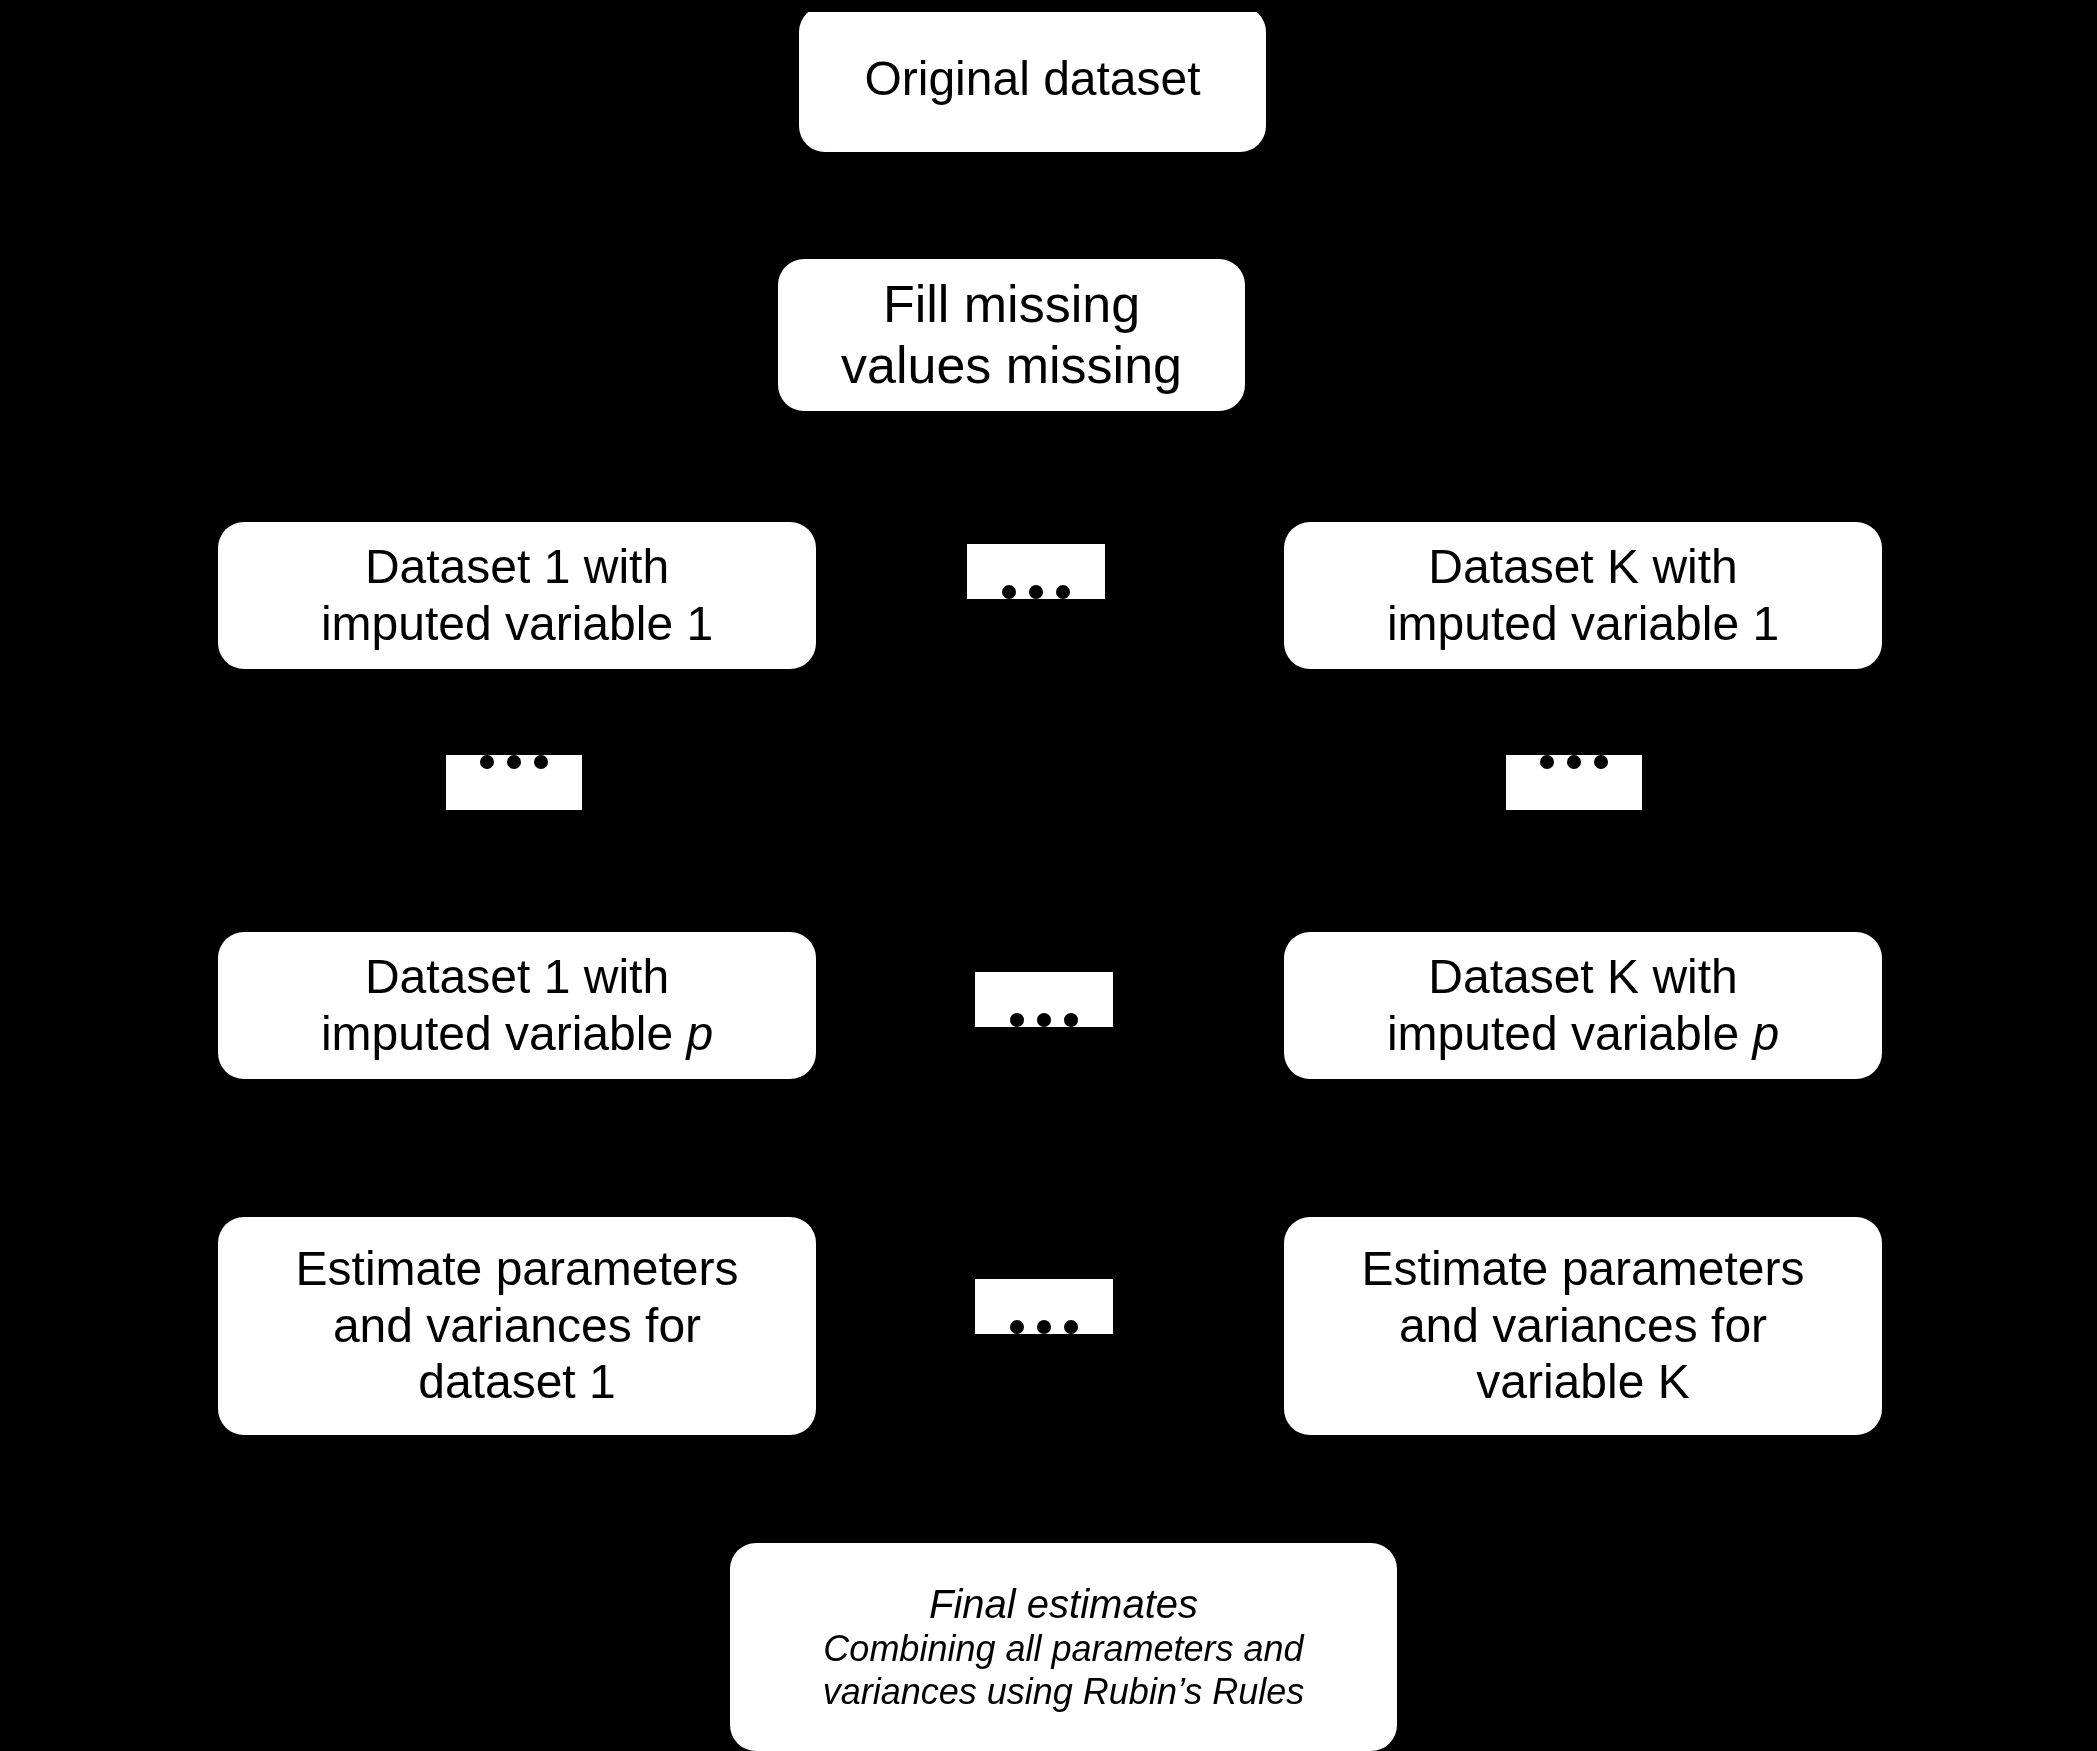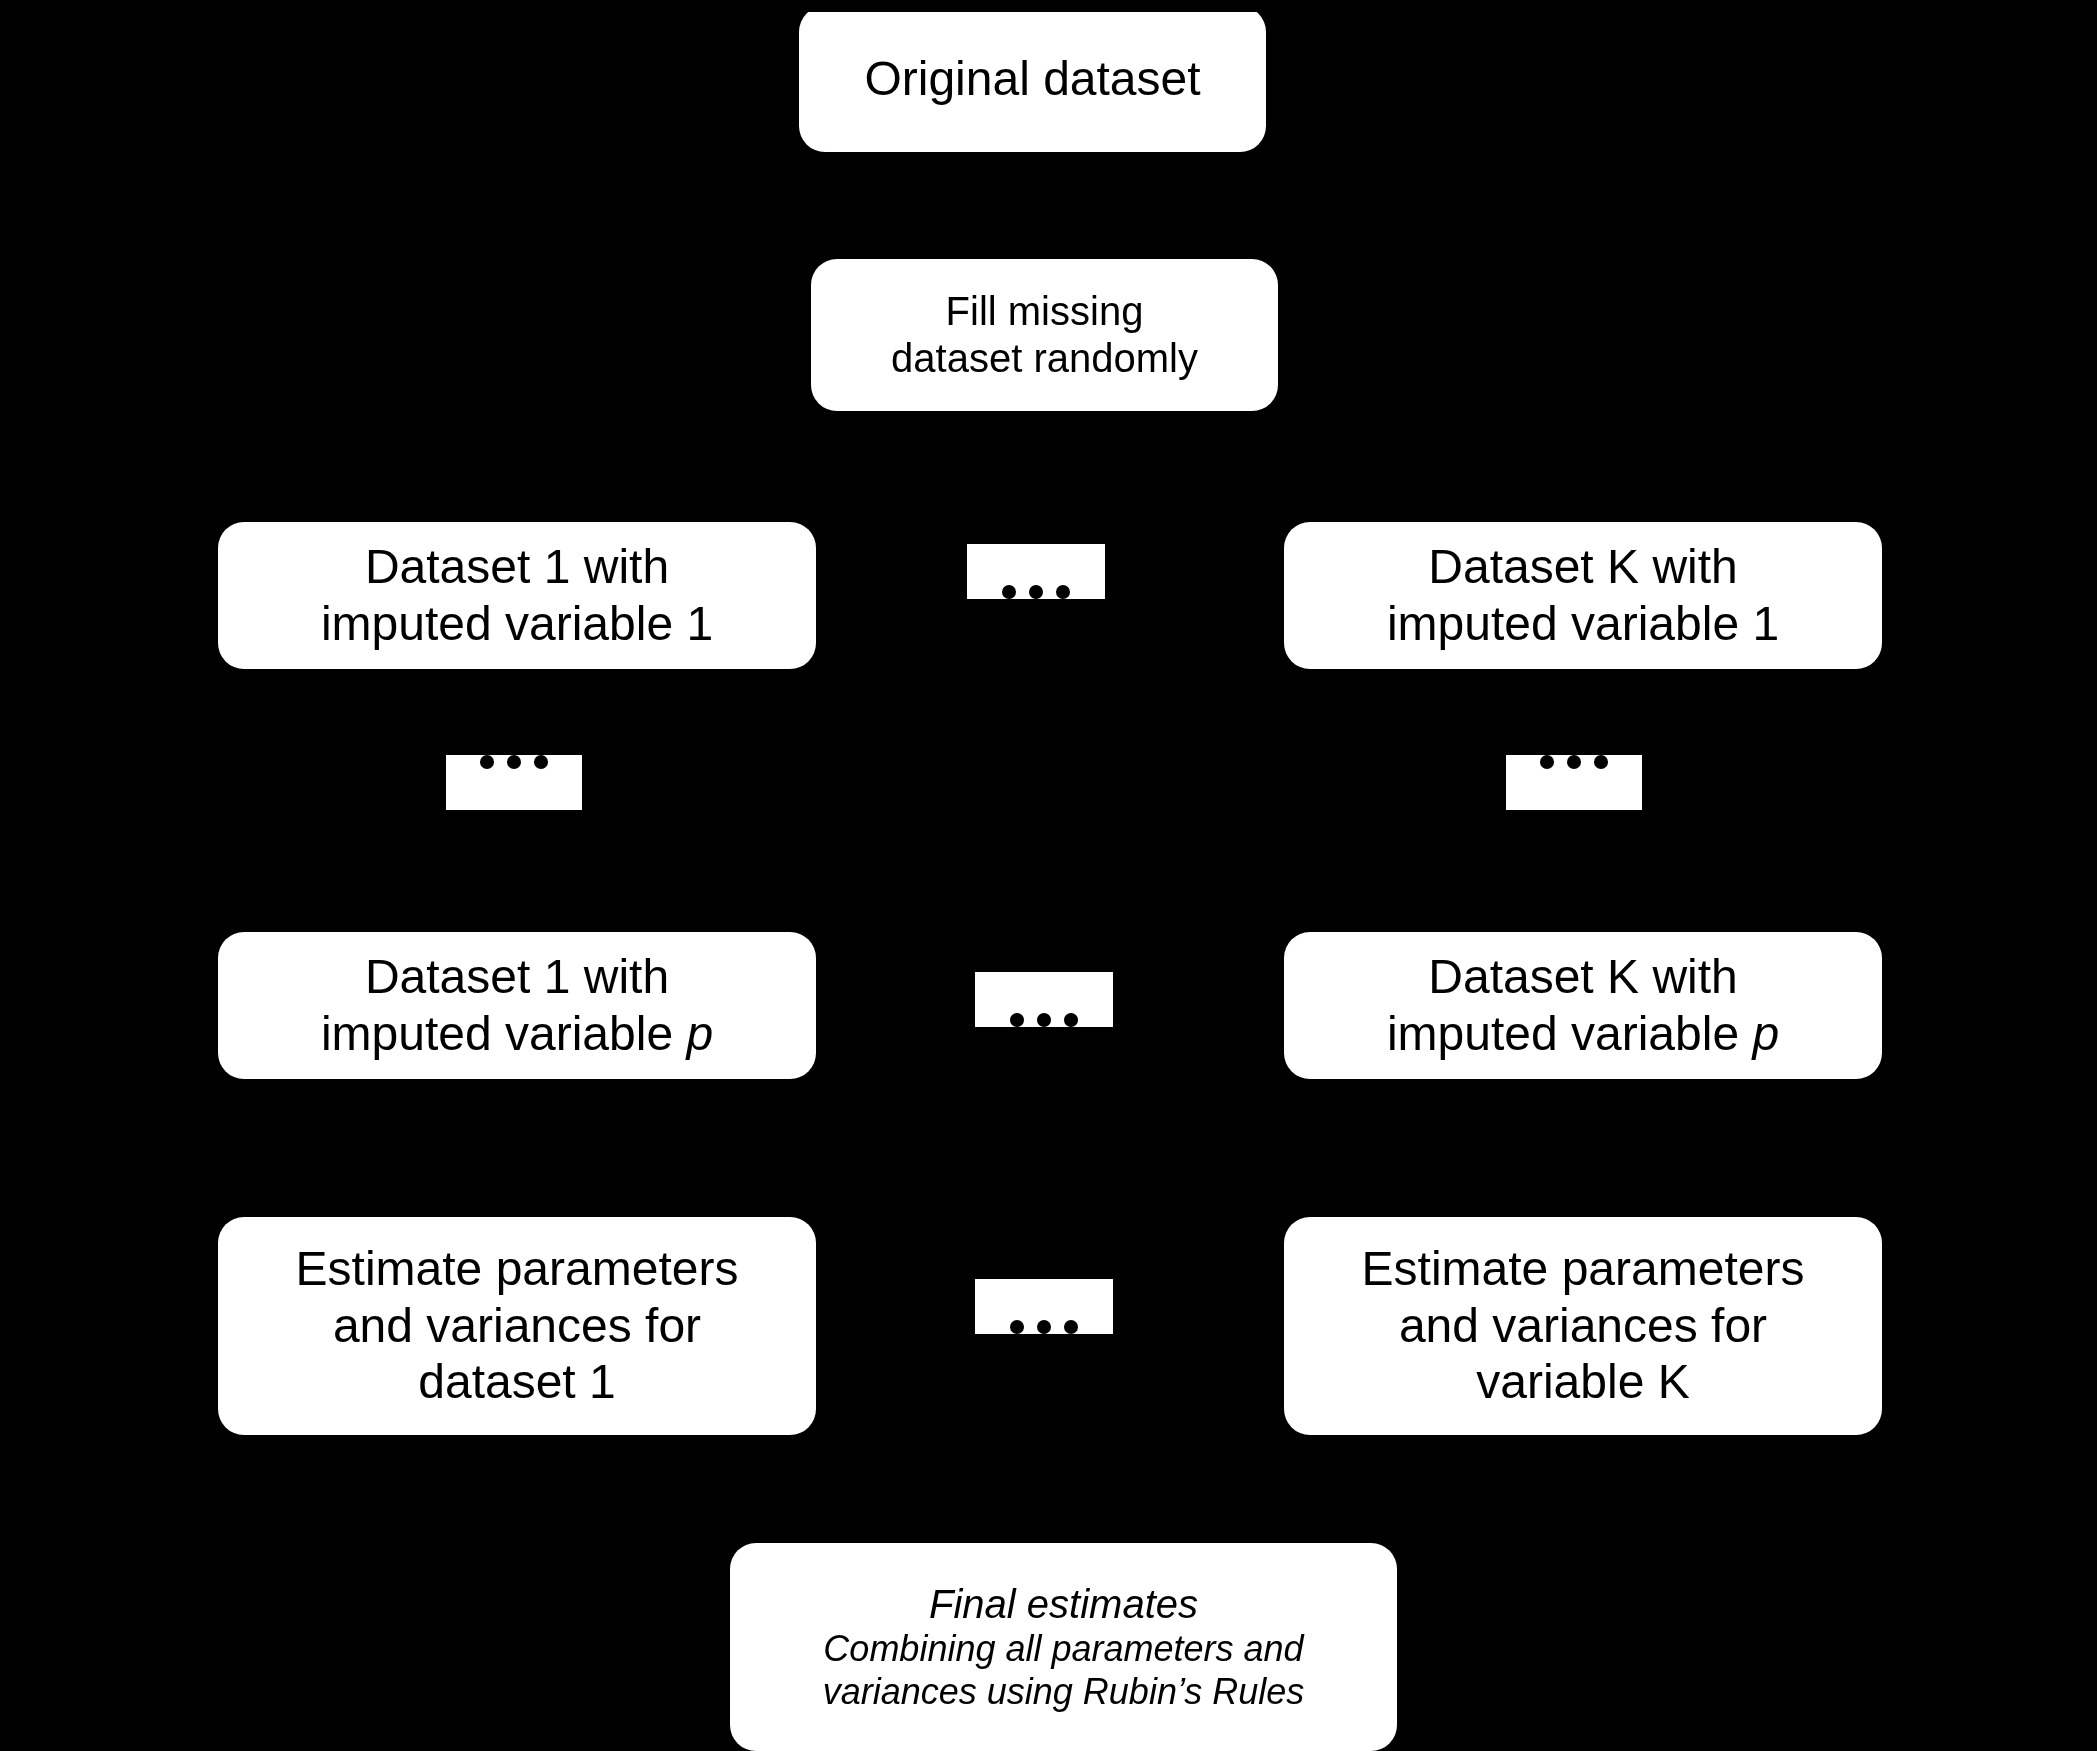--- a/index.html
+++ b/index.html
@@ -86,23 +86,23 @@
   <div class="connector" style="left:1573px;top:655px;width:3.8px;height:88px;"></div>
   <div class="connector" style="left:1573px;top:799px;width:3.8px;height:111px;"></div>
   <div class="connector" style="left:1573px;top:1069px;width:3.8px;height:138px;"></div>
   <div class="connector" style="left:512px;top:1422px;width:3.8px;height:110px;"></div>
   <div class="connector" style="left:1573px;top:1422px;width:3.8px;height:110px;"></div>
 
   <div class="node" style="left:799px; top:-6.1px; width:467px; height:146px; font-size:48px;">
     <span class="line">Original dataset</span>
   </div>
 
-  <div class="node" style="left:811px; top:247px; width:467px; height:152px; font-size:40px;">
+  <div class="node" style="left:778px; top:247px; width:467px; height:152px; font-size:52px;">
     <span class="line">Fill missing</span>
-    <span class="line">dataset randomly</span>
+    <span class="line">values missing</span>
   </div>
 
   <div class="node" style="left:218px; top:510px; width:598px; height:147px; font-size:48px;">
     <span class="line">Dataset 1 with</span>
     <span class="line"><span>imputed variable </span><span>1</span></span>
   </div>
 
   <div class="ellipsis-box" style="left:967px; top:532px; width:138px; height:55px;">
     <span class="dots">
         <i></i>

